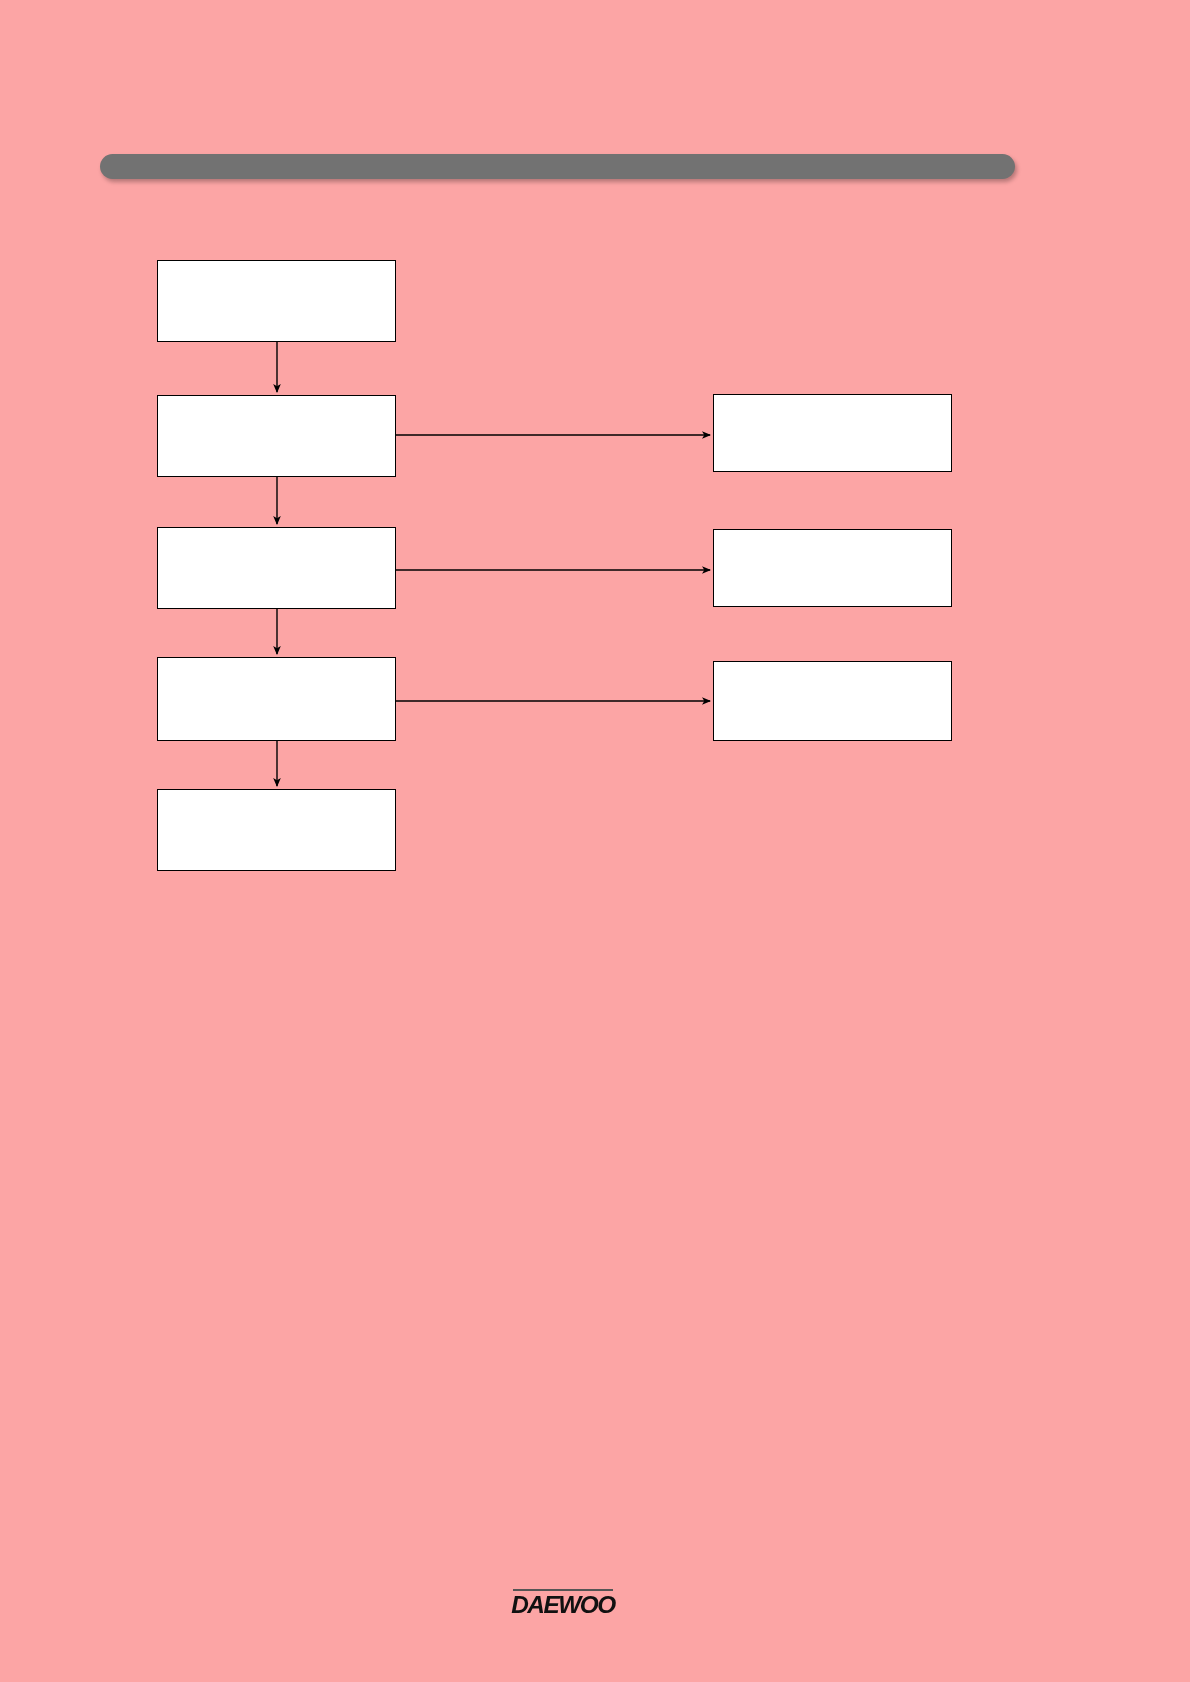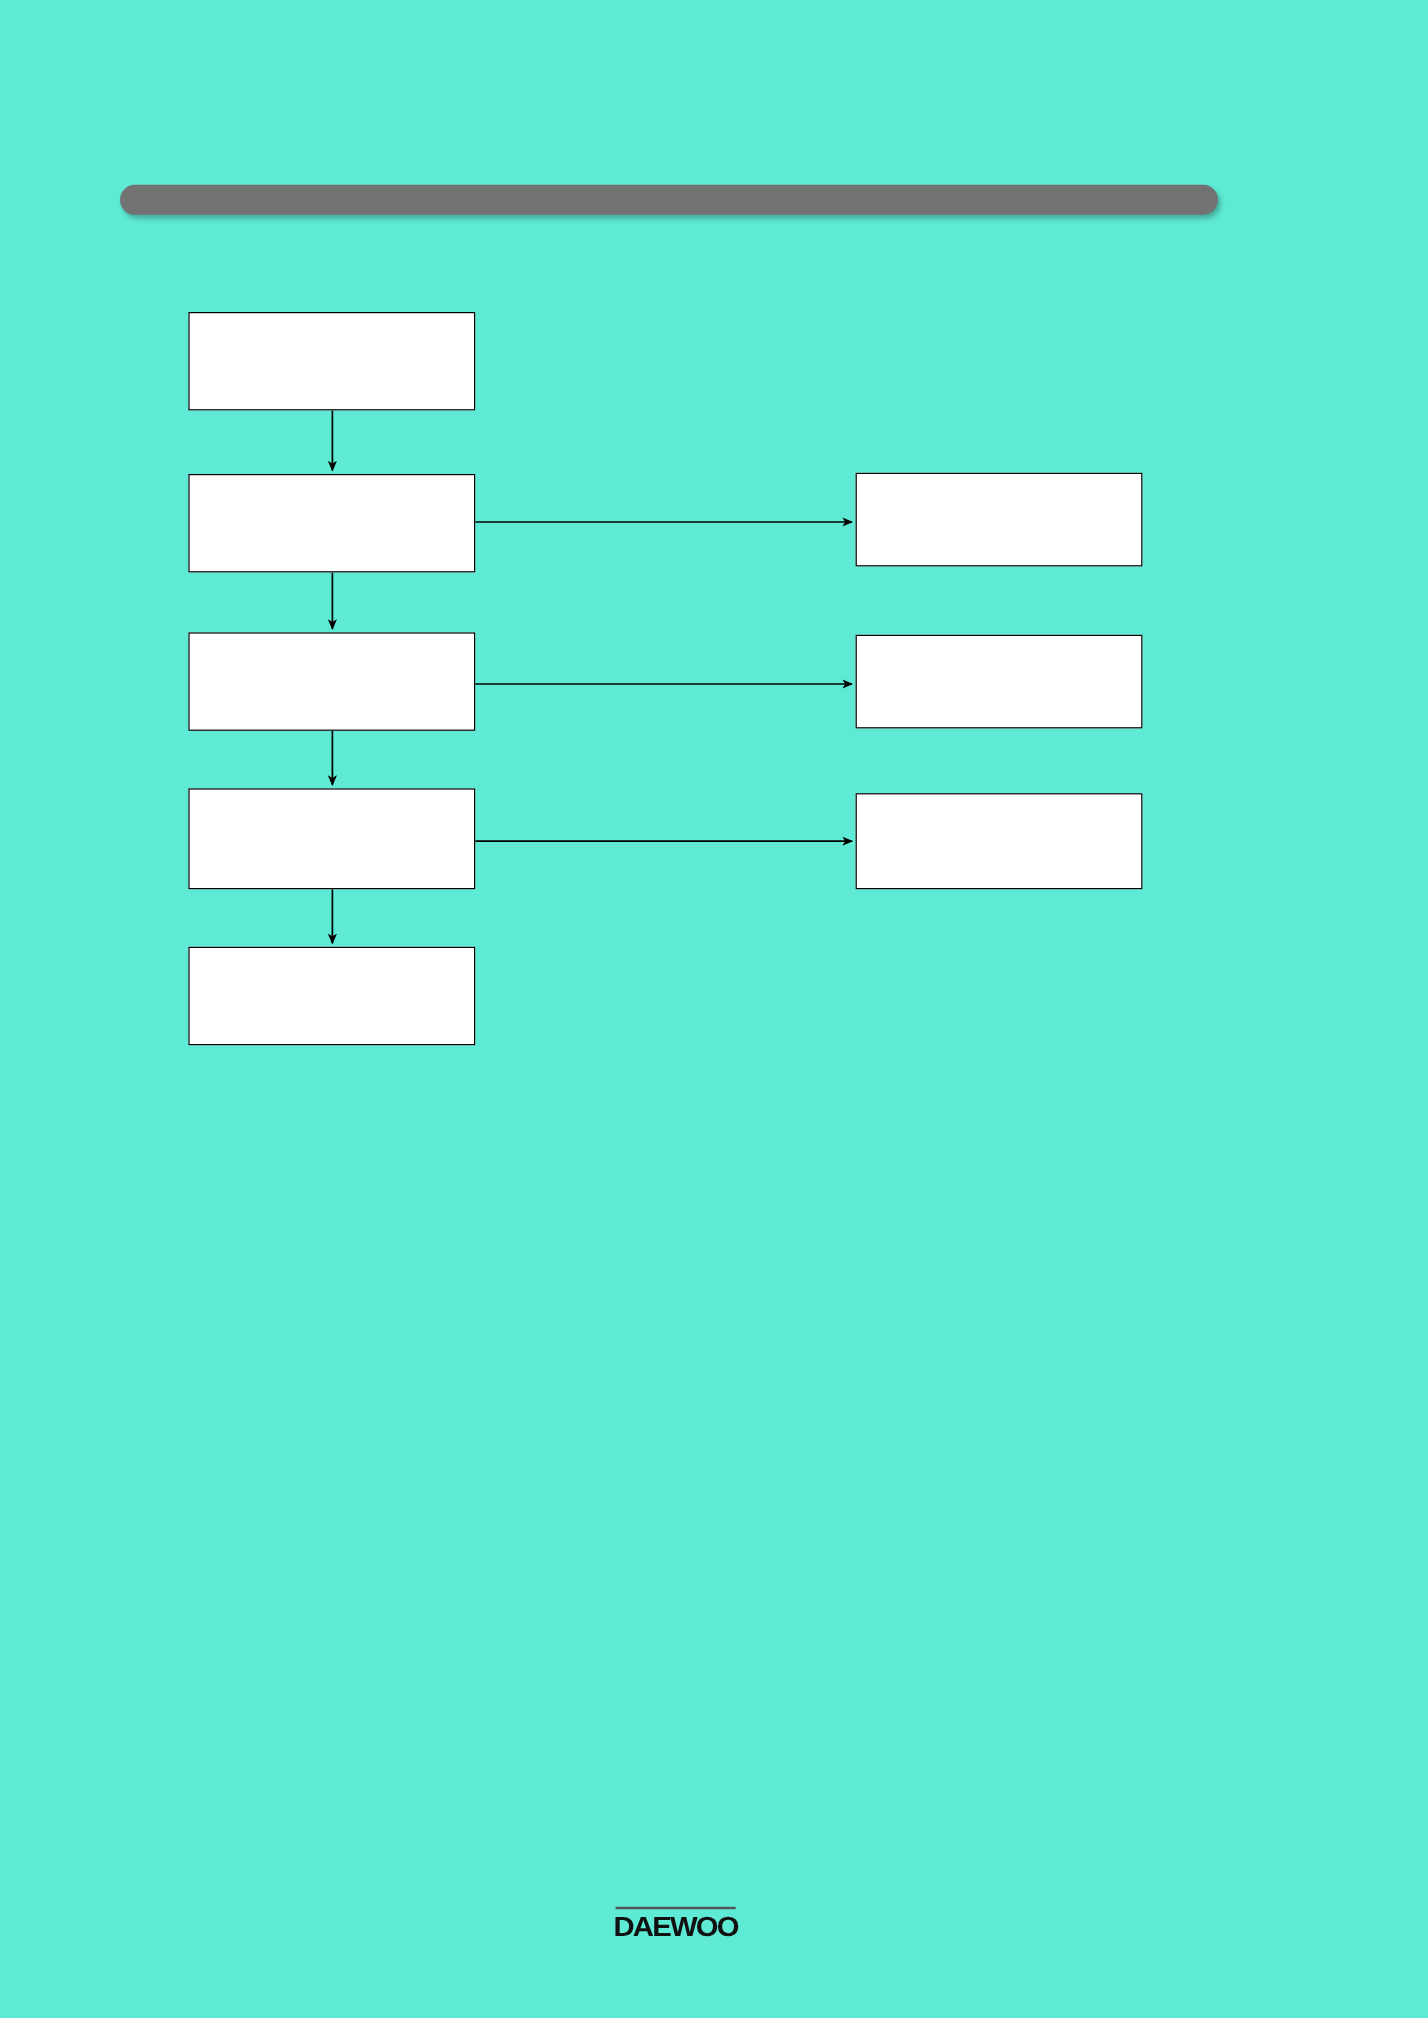--- a/index.html
+++ b/index.html
@@ -7,22 +7,23 @@
     padding: 0;
     background: #ffffff;
   }
   body {
     font-family: "Liberation Sans", sans-serif;
   }
   .page {
     position: relative;
     width: 1190px;
     height: 1682px;
-    background: #5eead4;
+    background: #fca5a5;
     overflow: hidden;
+    font-style: italic;
   }
 
   
   .header-bar {
     position: absolute;
     left: 100px;
     top: 154px;
     width: 915px;
     height: 25px;
     background: #727272;

